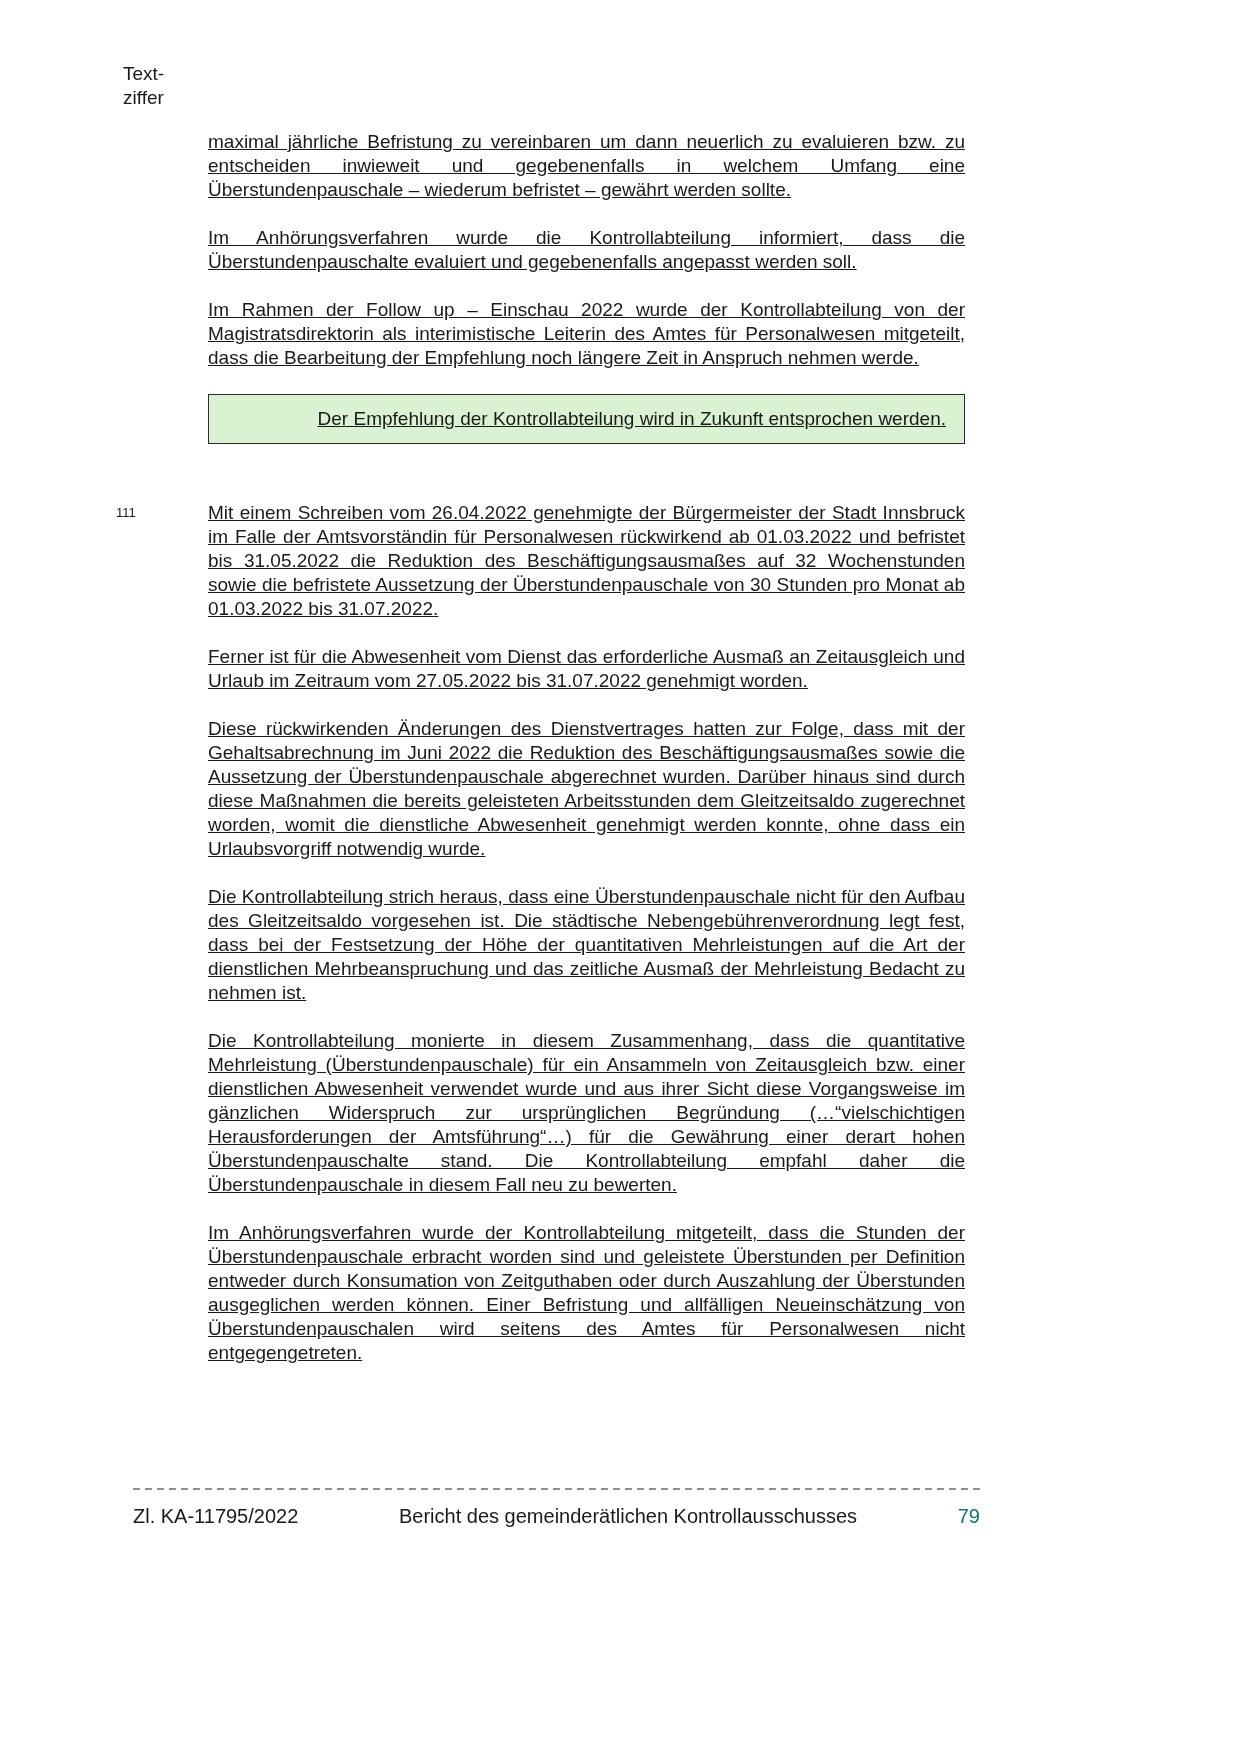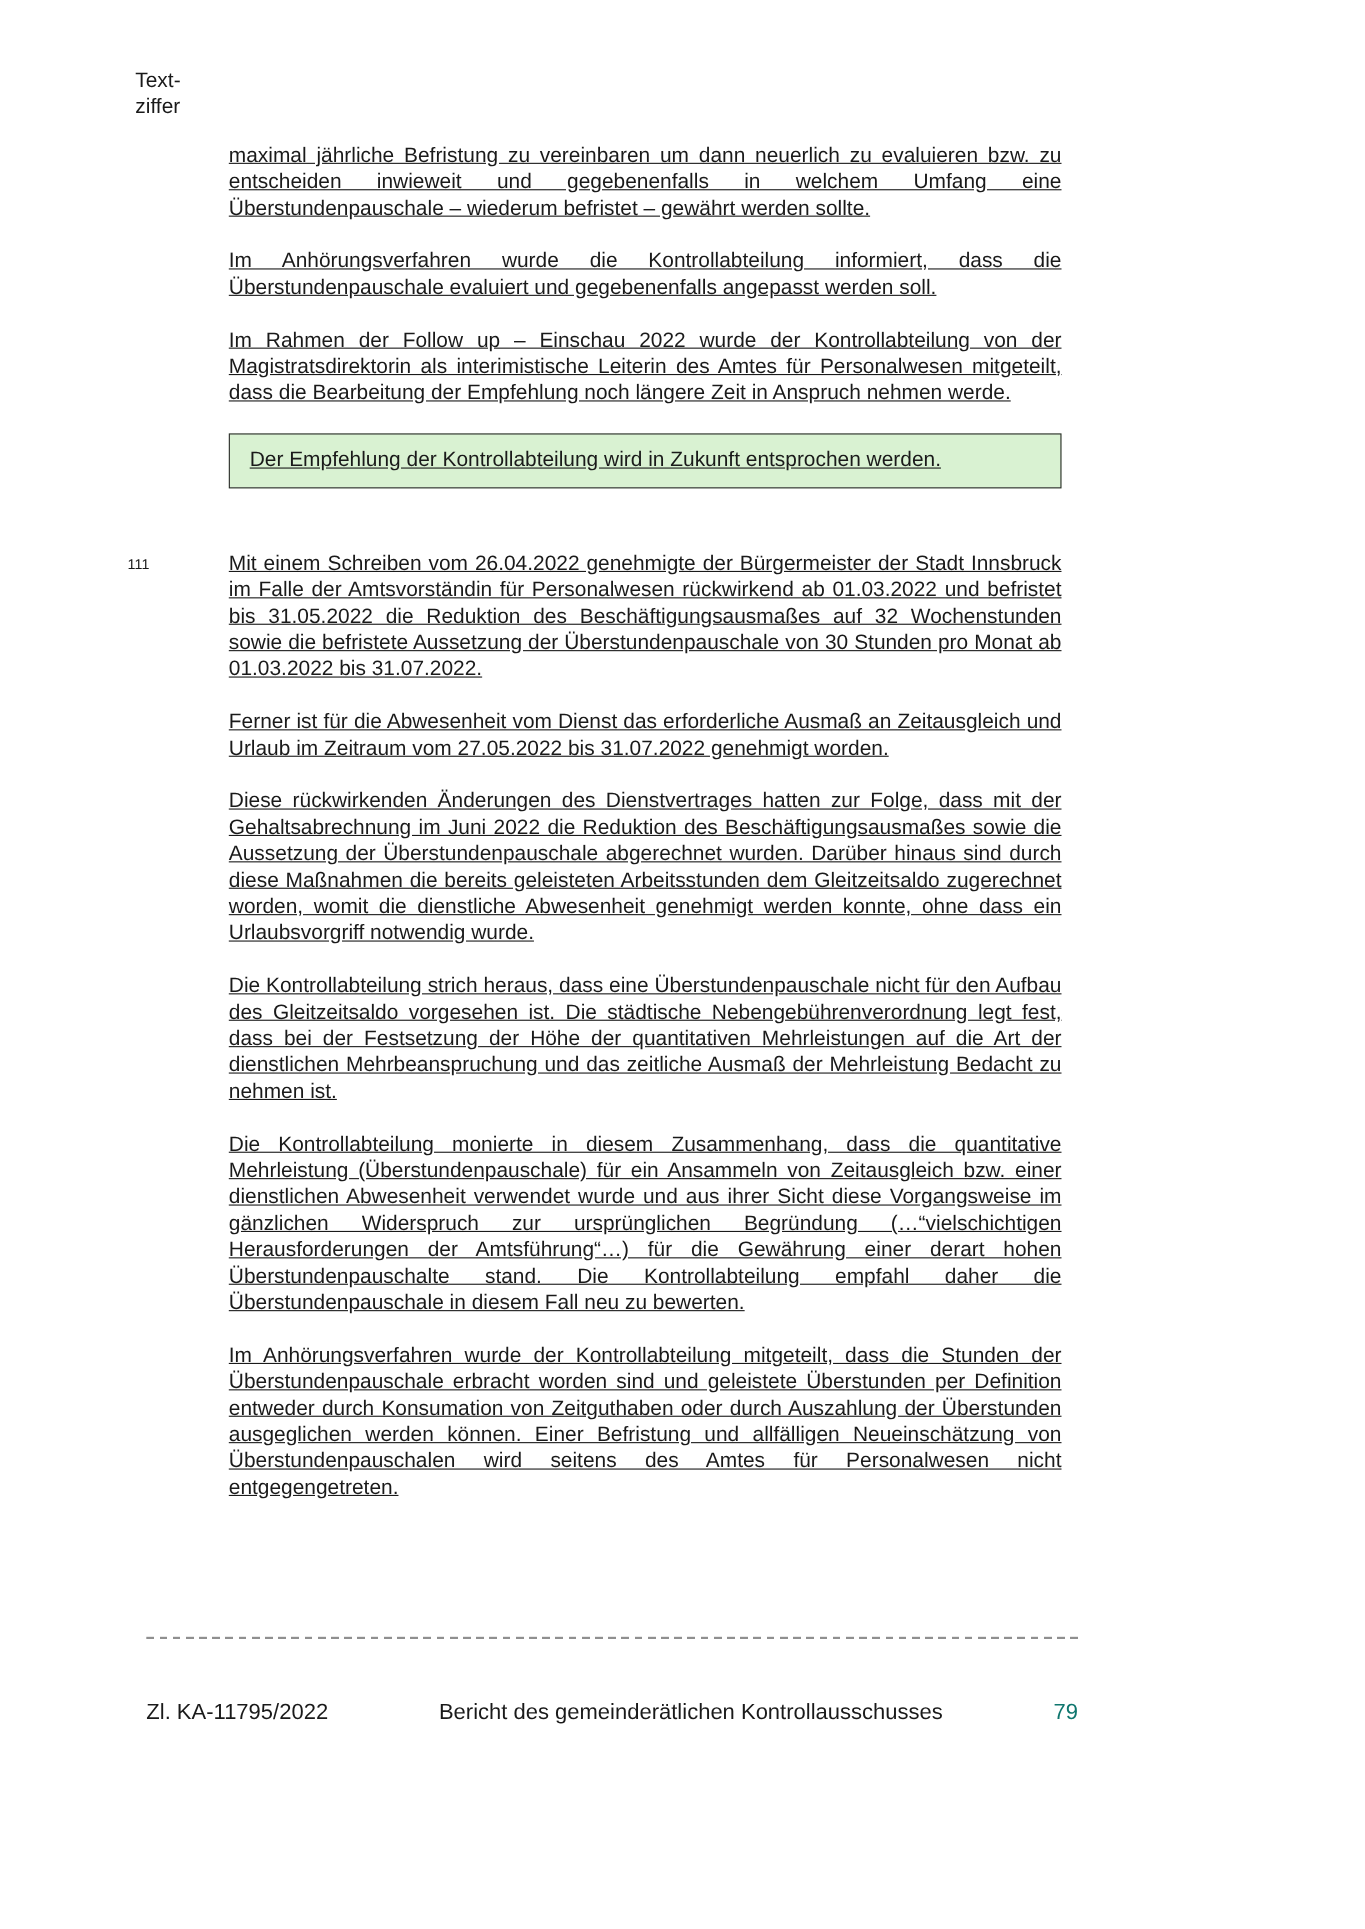--- a/index.html
+++ b/index.html
@@ -29,21 +29,21 @@
     font-size: 19px;
     line-height: 24px;
     text-align: justify;
     text-decoration: underline;
   }
   .content p.para { margin-bottom: 24px; }
   .recommendation-box {
     border: 1px solid #2b2b2b;
     background: #d9f2d2;
     padding: 12px 18px;
-    text-align: left;
+    text-align: right;
     margin: 0 0 57px 0;
   }
   .recommendation-box p { margin: 0; }
   .item-section { position: relative; }
   .item-number {
     position: absolute;
     left: -92px;
     top: 0;
     font-size: 13px;
     line-height: 24px;
@@ -61,35 +61,35 @@
     margin-bottom: 14px;
   }
   .footer-row {
     display: flex;
     justify-content: space-between;
     align-items: flex-end;
     font-size: 20px;
     line-height: 24px;
   }
   .footer-ref { flex: 0 0 auto; }
-  .footer-title { flex: 1 1 auto; text-align: center; margin-top: 41px; }
+  .footer-title { flex: 1 1 auto; text-align: center; }
   .footer-page { flex: 0 0 auto; color: #0f766e; }
 </style>
 </head>
 <body>
 
 <div class="page">
 
   <div class="margin-label">Text-
 ziffer</div>
 
   <div class="content">
 
     <p class="para">maximal jährliche Befristung zu vereinbaren um dann neuerlich zu evaluieren bzw. zu entscheiden inwieweit und gegebenenfalls in welchem Umfang eine Überstundenpauschale – wiederum befristet – gewährt werden sollte.</p>
-    <p class="para">Im Anhörungsverfahren wurde die Kontrollabteilung informiert, dass die Überstundenpauschale evaluiert und gegebenenfalls angepasst werden soll.</p>
+    <p class="para">Im Anhörungsverfahren wurde die Kontrollabteilung informiert, dass die Überstundenpauschalte evaluiert und gegebenenfalls angepasst werden soll.</p>
     <p class="para">Im Rahmen der Follow up – Einschau 2022 wurde der Kontrollabteilung von der Magistratsdirektorin als interimistische Leiterin des Amtes für Personalwesen mitgeteilt, dass die Bearbeitung der Empfehlung noch längere Zeit in Anspruch nehmen werde.</p>
 
     <div class="recommendation-box">
       <p>Der Empfehlung der Kontrollabteilung wird in Zukunft entsprochen werden.</p>
     </div>
 
     <div class="item-section">
       <div class="item-number">111</div>
       <div>
         <p class="para">Mit einem Schreiben vom 26.04.2022 genehmigte der Bürgermeister der Stadt Innsbruck im Falle der Amtsvorständin für Personalwesen rückwirkend ab 01.03.2022 und befristet bis 31.05.2022 die Reduktion des Beschäftigungsausmaßes auf 32 Wochenstunden sowie die befristete Aussetzung der Überstundenpauschale von 30 Stunden pro Monat ab 01.03.2022 bis 31.07.2022.</p>

